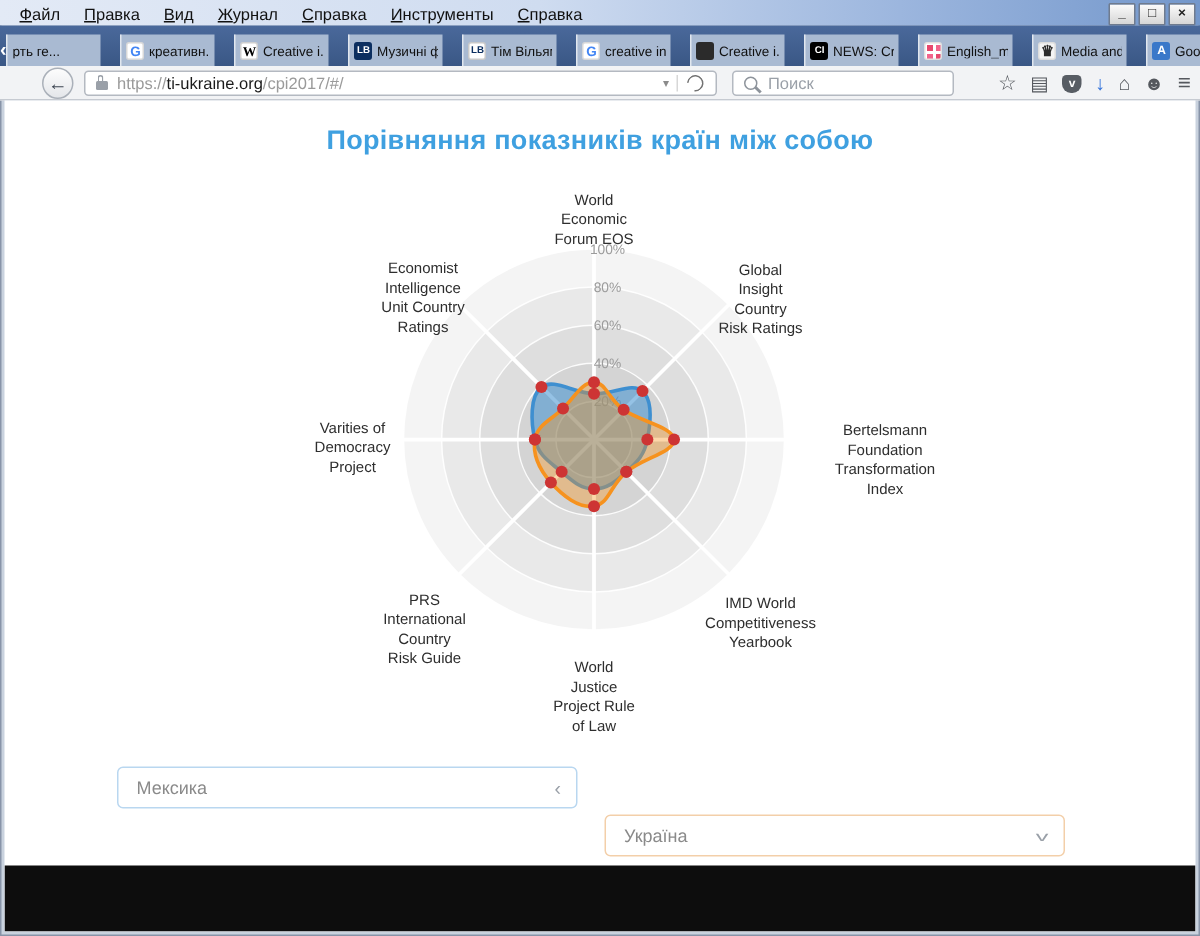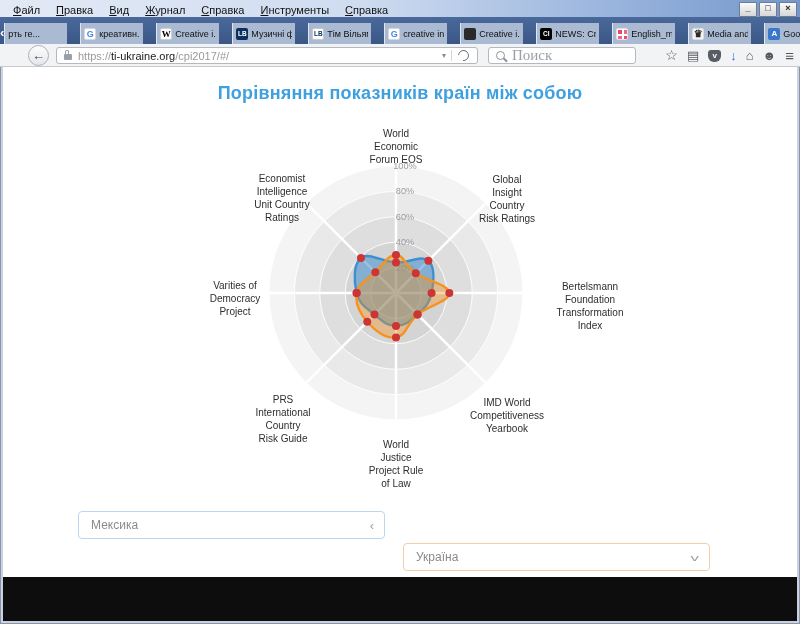--- a/index.html
+++ b/index.html
@@ -69,21 +69,21 @@
   .urlbar-right{margin-left:auto;display:flex;align-items:center;height:100%;}
   .url-drop{color:#8b8b8b;font-size:8px;padding:0 5px;border-right:1px solid #d7d7d7;height:11px;line-height:11px;}
   .icon-reload{width:9px;height:9px;border:1.5px solid #737373;border-left-color:transparent;
     border-radius:50%;transform:rotate(-40deg);margin:0 8px 0 6px;}
   .searchbox{position:absolute;left:488px;top:3px;width:148px;height:17px;background:#fff;
     border:1px solid #b4b9c1;border-radius:3px;display:flex;align-items:center;box-sizing:border-box;}
   .icon-search{width:7px;height:7px;border:1.5px solid #8d939b;border-radius:50%;position:relative;
     margin:0 5px 0 7px;flex:0 0 7px;box-sizing:content-box;}
   .icon-search::after{content:"";position:absolute;right:-4px;bottom:-2px;width:5px;height:1.6px;
     background:#8d939b;transform:rotate(45deg);}
-  .searchbox input{border:none;outline:none;flex:1;font-size:15px;font-family:Liberation Serif, serif;
+  .searchbox input{border:none;outline:none;flex:1;font-size:11px;font-family:Liberation Sans, sans-serif;
     color:#333;background:transparent;min-width:0;}
   .searchbox input::placeholder{color:#9aa0a8;}
   .nav-icons{position:absolute;right:6px;top:0;height:23px;display:flex;align-items:center;gap:9px;}
   .nav-ic{color:#55585e;font-size:13px;line-height:13px;}
   .nav-ic.star{font-size:14px;}
   .nav-ic.download{color:#2e6fd9;font-weight:bold;}
   .nav-ic.pocket{width:13px;height:12px;background:#585d64;border-radius:3px 3px 6px 6px;color:#fff;
     font-size:8px;display:flex;align-items:center;justify-content:center;font-weight:bold;}
   .nav-ic.chat{font-size:13px;}
   .nav-ic.menu{font-size:15px;font-weight:bold;}

